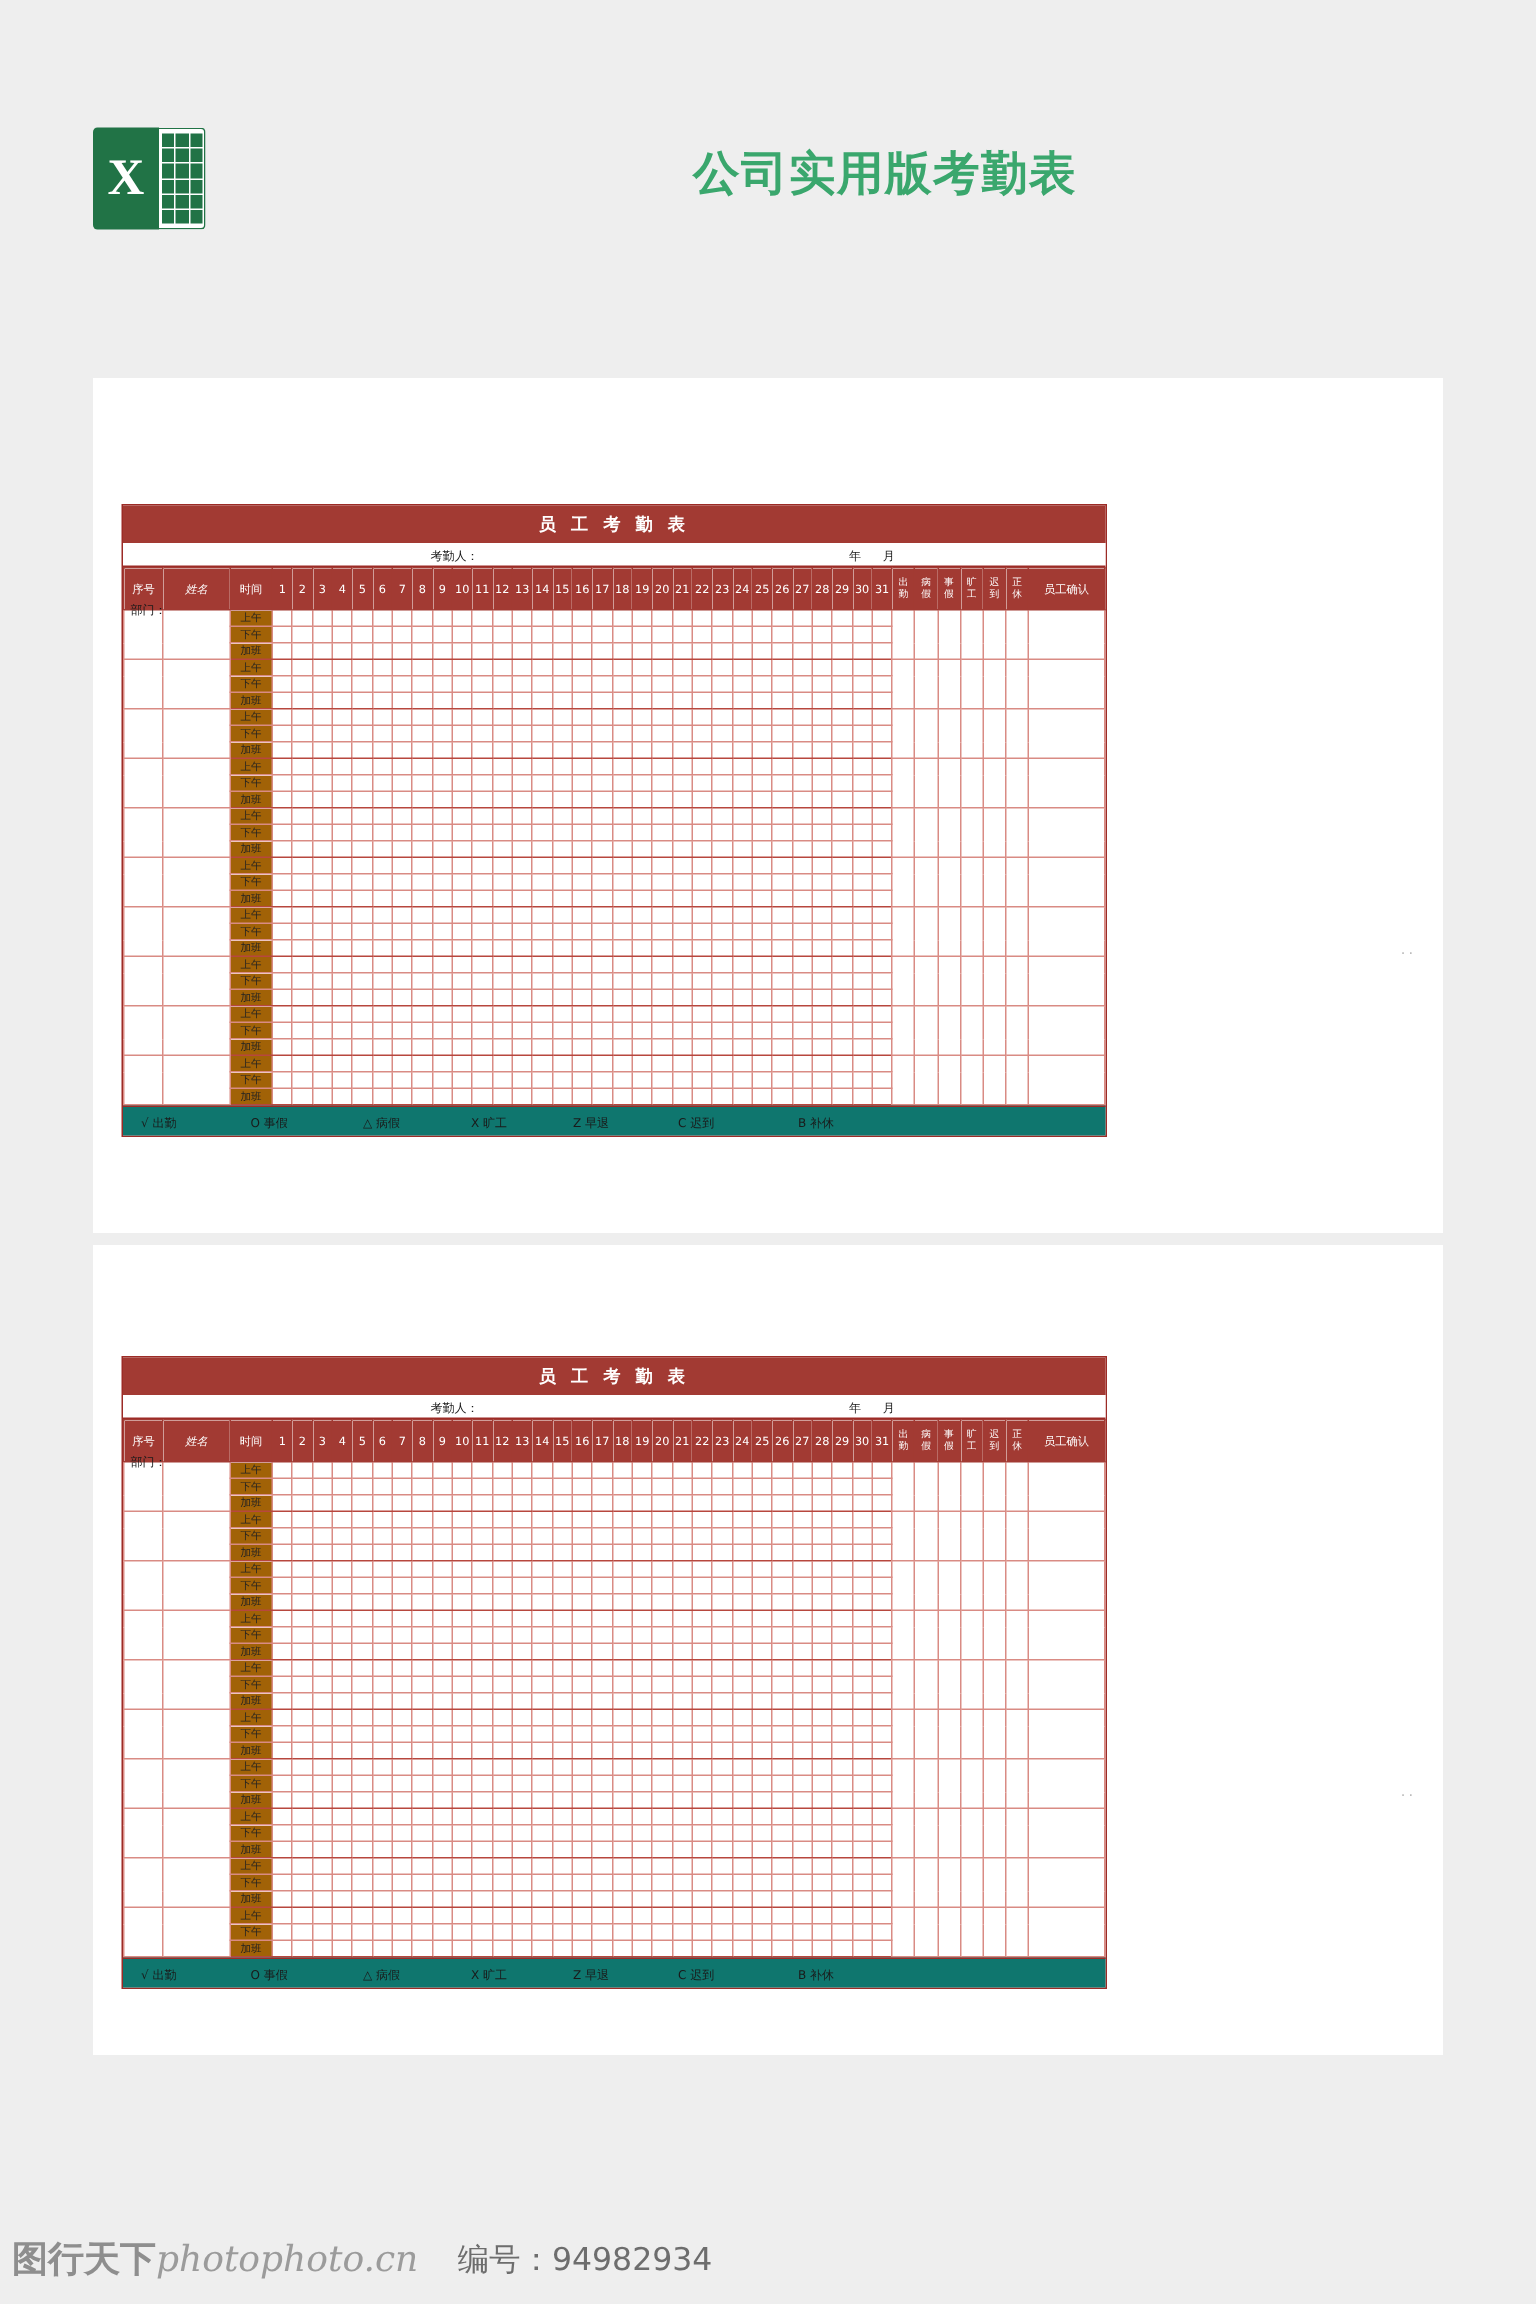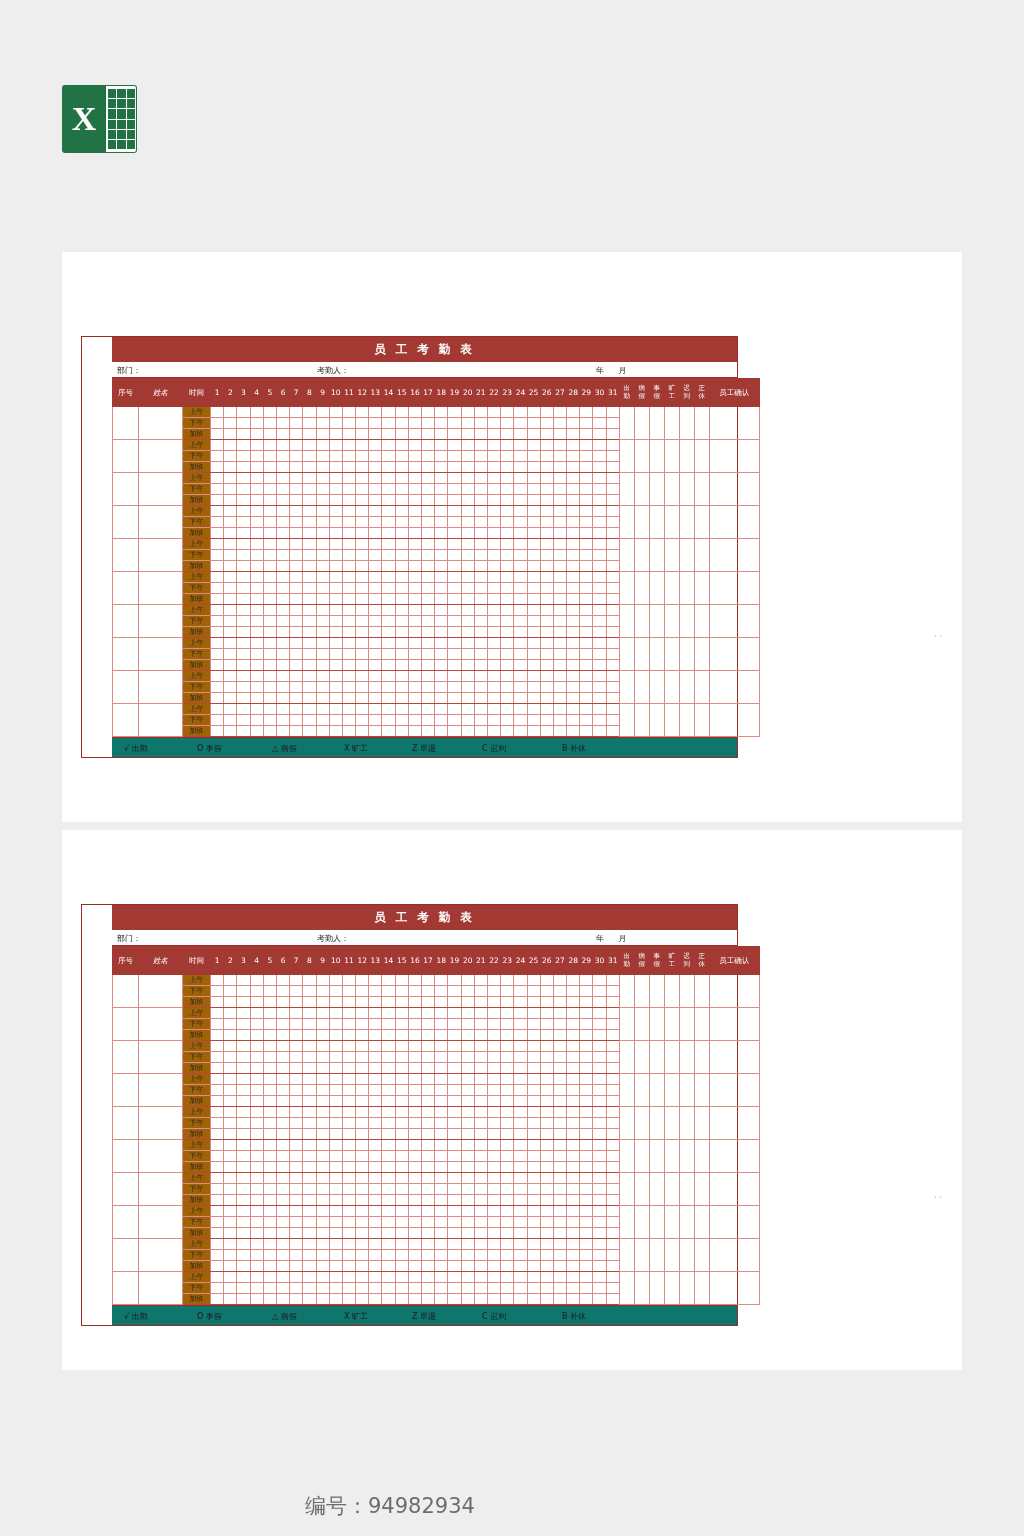--- a/index.html
+++ b/index.html
@@ -61,40 +61,39 @@
 
   .dots {
     position:absolute; right:18px; color:#bbbbbb; font-size:11px; letter-spacing:2px;
   }
 
   
   .sheet {
     position:absolute;
     border:1px solid #9c2b26;
     background:#ffffff;
-    padding-left:30px;
   }
   .sheet.s1 { left:19px; top:84px; width:657px; }
   .sheet.s2 { left:19px; top:74px; width:657px; }
 
   .sheet-title {
     background:#a23a33; color:#ffffff;
     text-align:center; font-weight:bold;
     font-size:11.5px; letter-spacing:3px;
     padding:5px 0 5px 0;
     font-family:"DejaVu Sans", sans-serif;
   }
   .meta-row {
     background:#ffffff; color:#1a1a1a;
     font-size:8px; height:16px; position:relative;
     border-bottom:1px solid #9c2b26;
     font-family:"DejaVu Sans", sans-serif;
   }
   .meta-row span { position:absolute; top:3px; white-space:nowrap; }
-  .m-dept { left:5px; }
+  .m-dept { left:5px;margin-top:36px; }
   .m-checker { left:205px; }
   .m-ym { left:484px; letter-spacing:6px; }
 
   table.grid {
     border-collapse:collapse; width:100%;
     table-layout:fixed;
     font-family:"DejaVu Sans", sans-serif;
   }
   table.grid th, table.grid td {
     border:1px solid #d98b84;
@@ -177,20 +176,21 @@
         <i></i>
         <i></i>
         <i></i>
         <i></i>
         <i></i>
         <i></i>
         <i></i>
         <i></i>
     </div>
   </div>
+  <div class="title">公司实用版考勤表</div>
 </div>
 
 <div class="page page1">
   <div class="dots" style="top:375px;">..</div>
   <div class="sheet s1">
     <div class="sheet-title">员 工 考 勤 表</div>
     <div class="meta-row">
       <span class="m-dept">部门：</span>
       <span class="m-checker">考勤人：</span>
       <span class="m-ym">年   月</span>
@@ -2540,16 +2540,19 @@
         <span style="left: 160px;">△  病假</span>
         <span style="left: 232px;">X  旷工</span>
         <span style="left: 300px;">Z  早退</span>
         <span style="left: 370px;">C  迟到</span>
         <span style="left: 450px;">B  补休</span>
       </div>
   </div>
 </div>
 
 <div class="footer">
+  <div class="wm">
+    <b>图行天下</b><span>photophoto.cn</span>
+  </div>
   <div class="wm-num">
     <span>编号：</span><span>94982934</span>
   </div>
 </div>
 
 </body></html>

